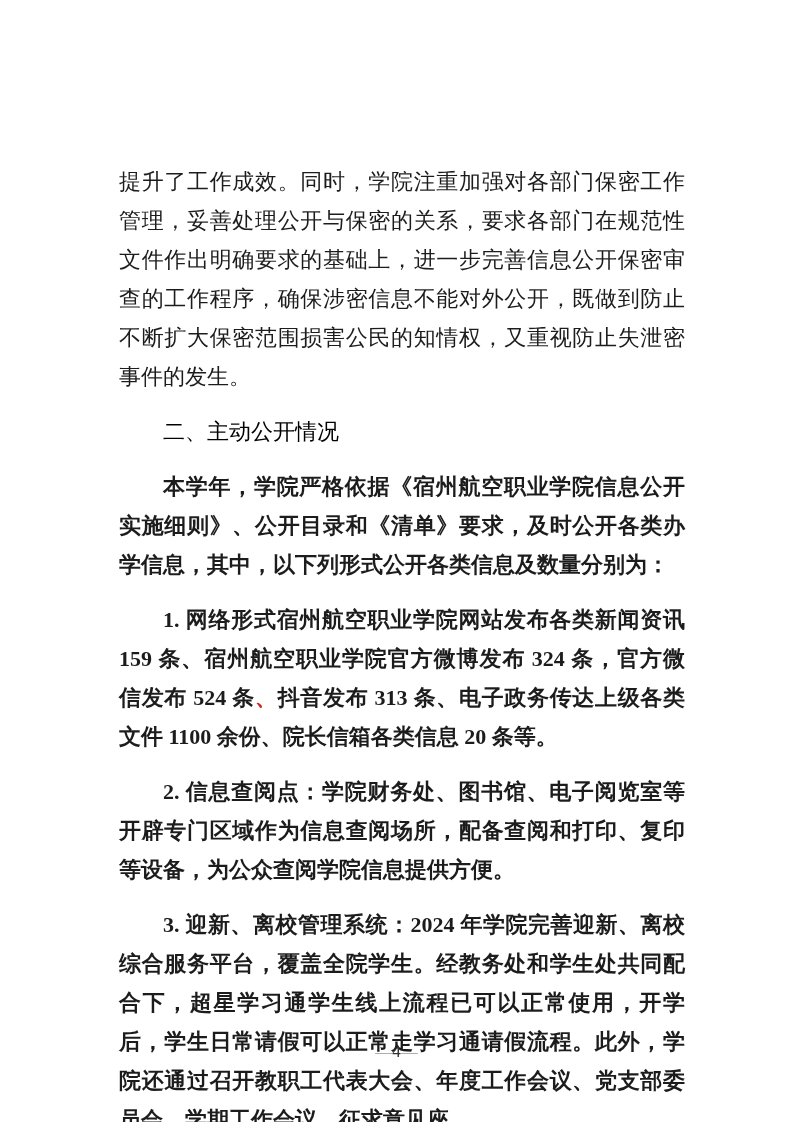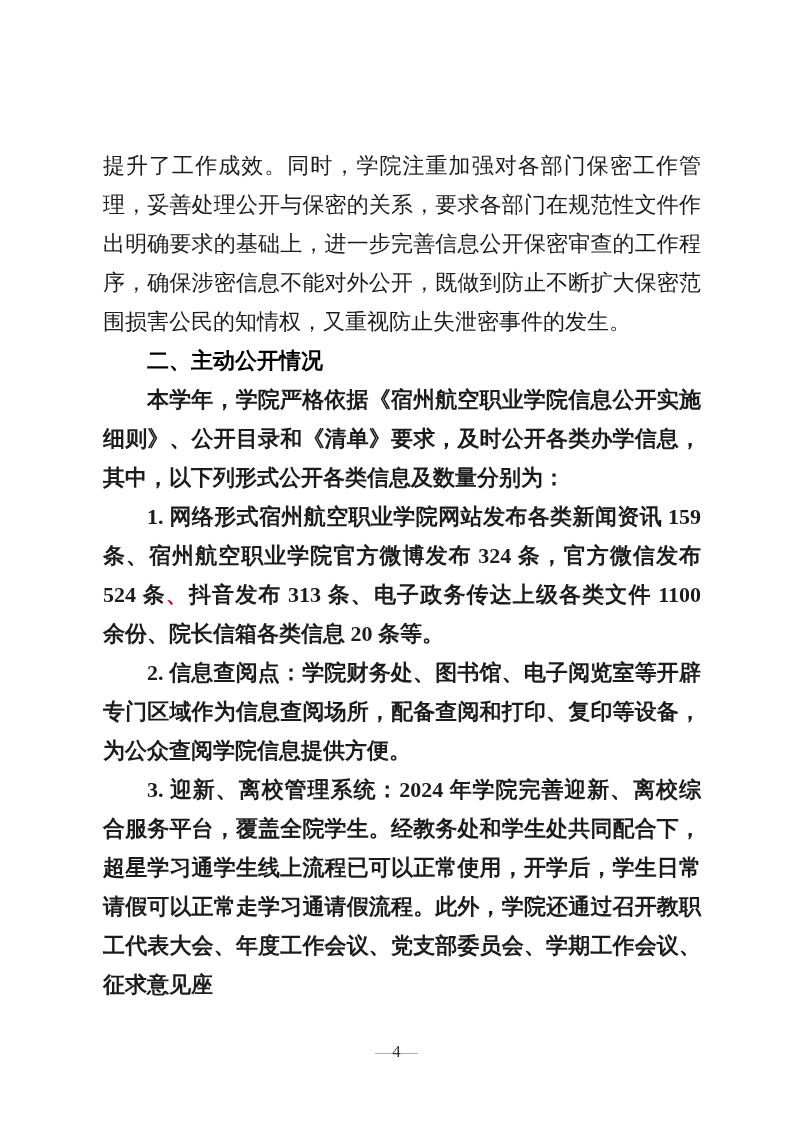--- a/index.html
+++ b/index.html
@@ -19,30 +19,30 @@
     left: 103px;
     top: 146px;
     width: 598px;
     color: var(--text, #1c1c1c);
     font-size: 22px;
     line-height: 39px;
     text-align: justify;
     text-justify: inter-character;
   }
   .content p {
-    margin: 0;
+    margin: 16px;
     padding: 0;
   }
   .indent {
     text-indent: 2em;
     font-weight: bold;
   }
   .h-section {
     font-family: "Liberation Sans", "DejaVu Sans", sans-serif;
-    font-weight: bold;
+    font-weight: normal;
     color: var(--heading, #000000);
     text-indent: 2em;
     text-align: left;
   }
   .h-sub {
     font-weight: bold;
     color: var(--heading, #000000);
     text-indent: 2em;
     text-align: left;
     letter-spacing: 1px;

